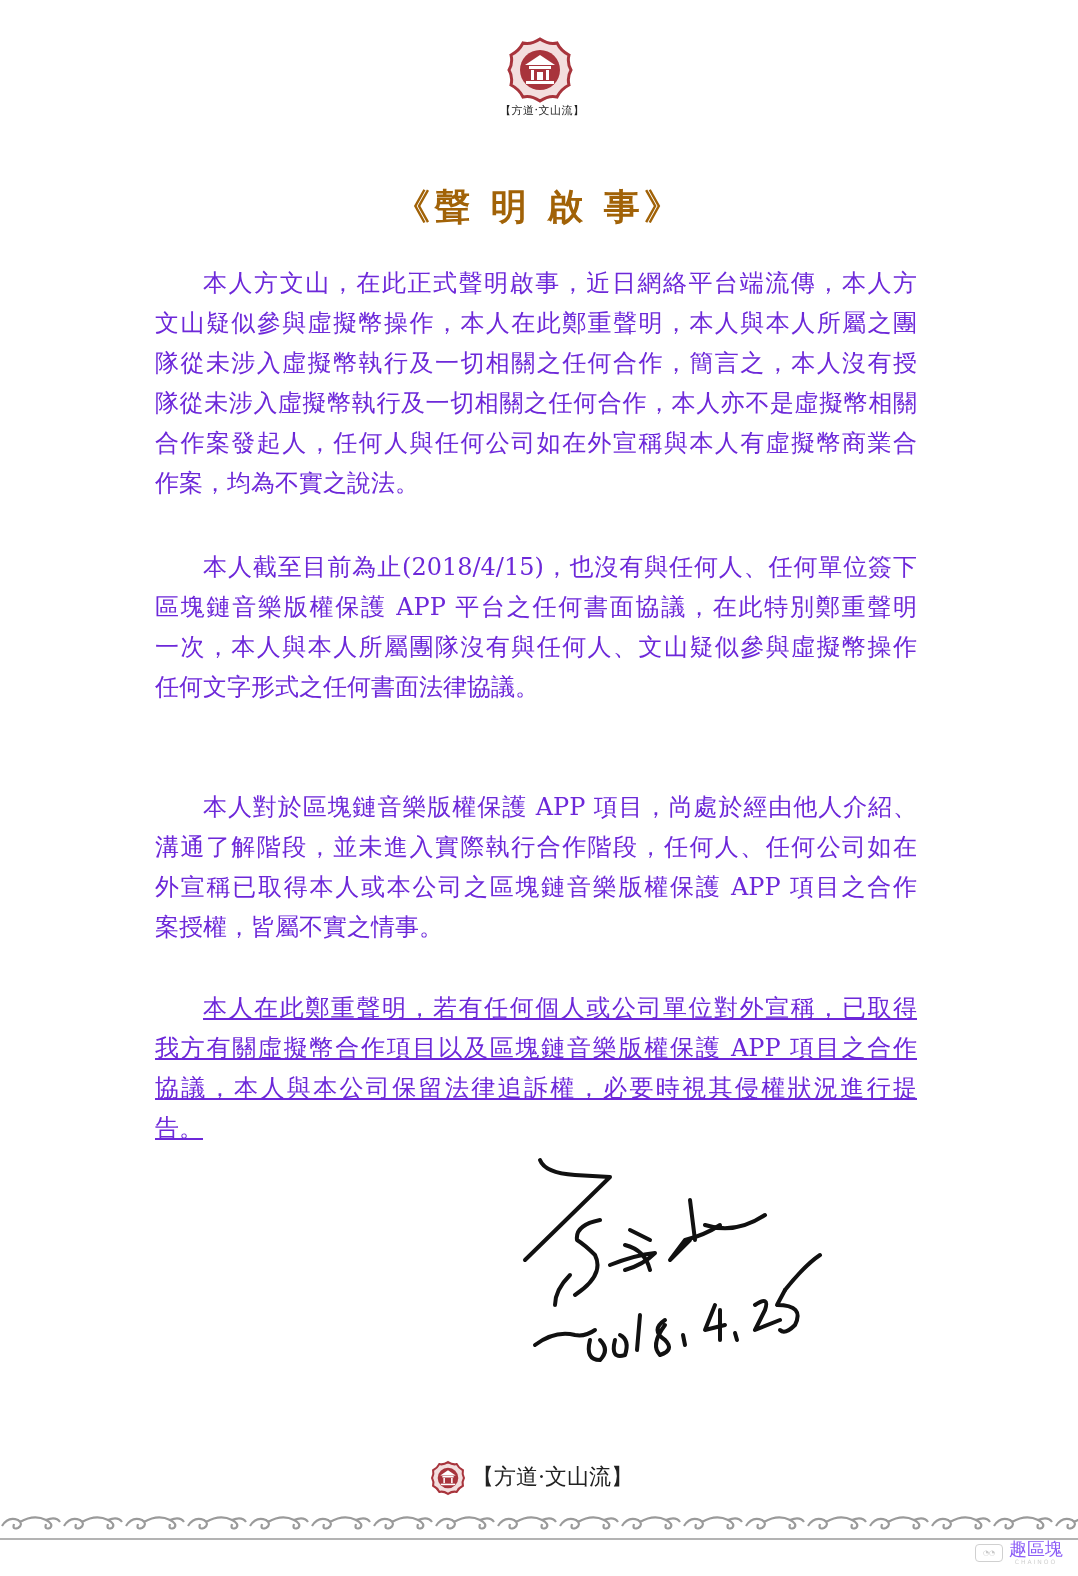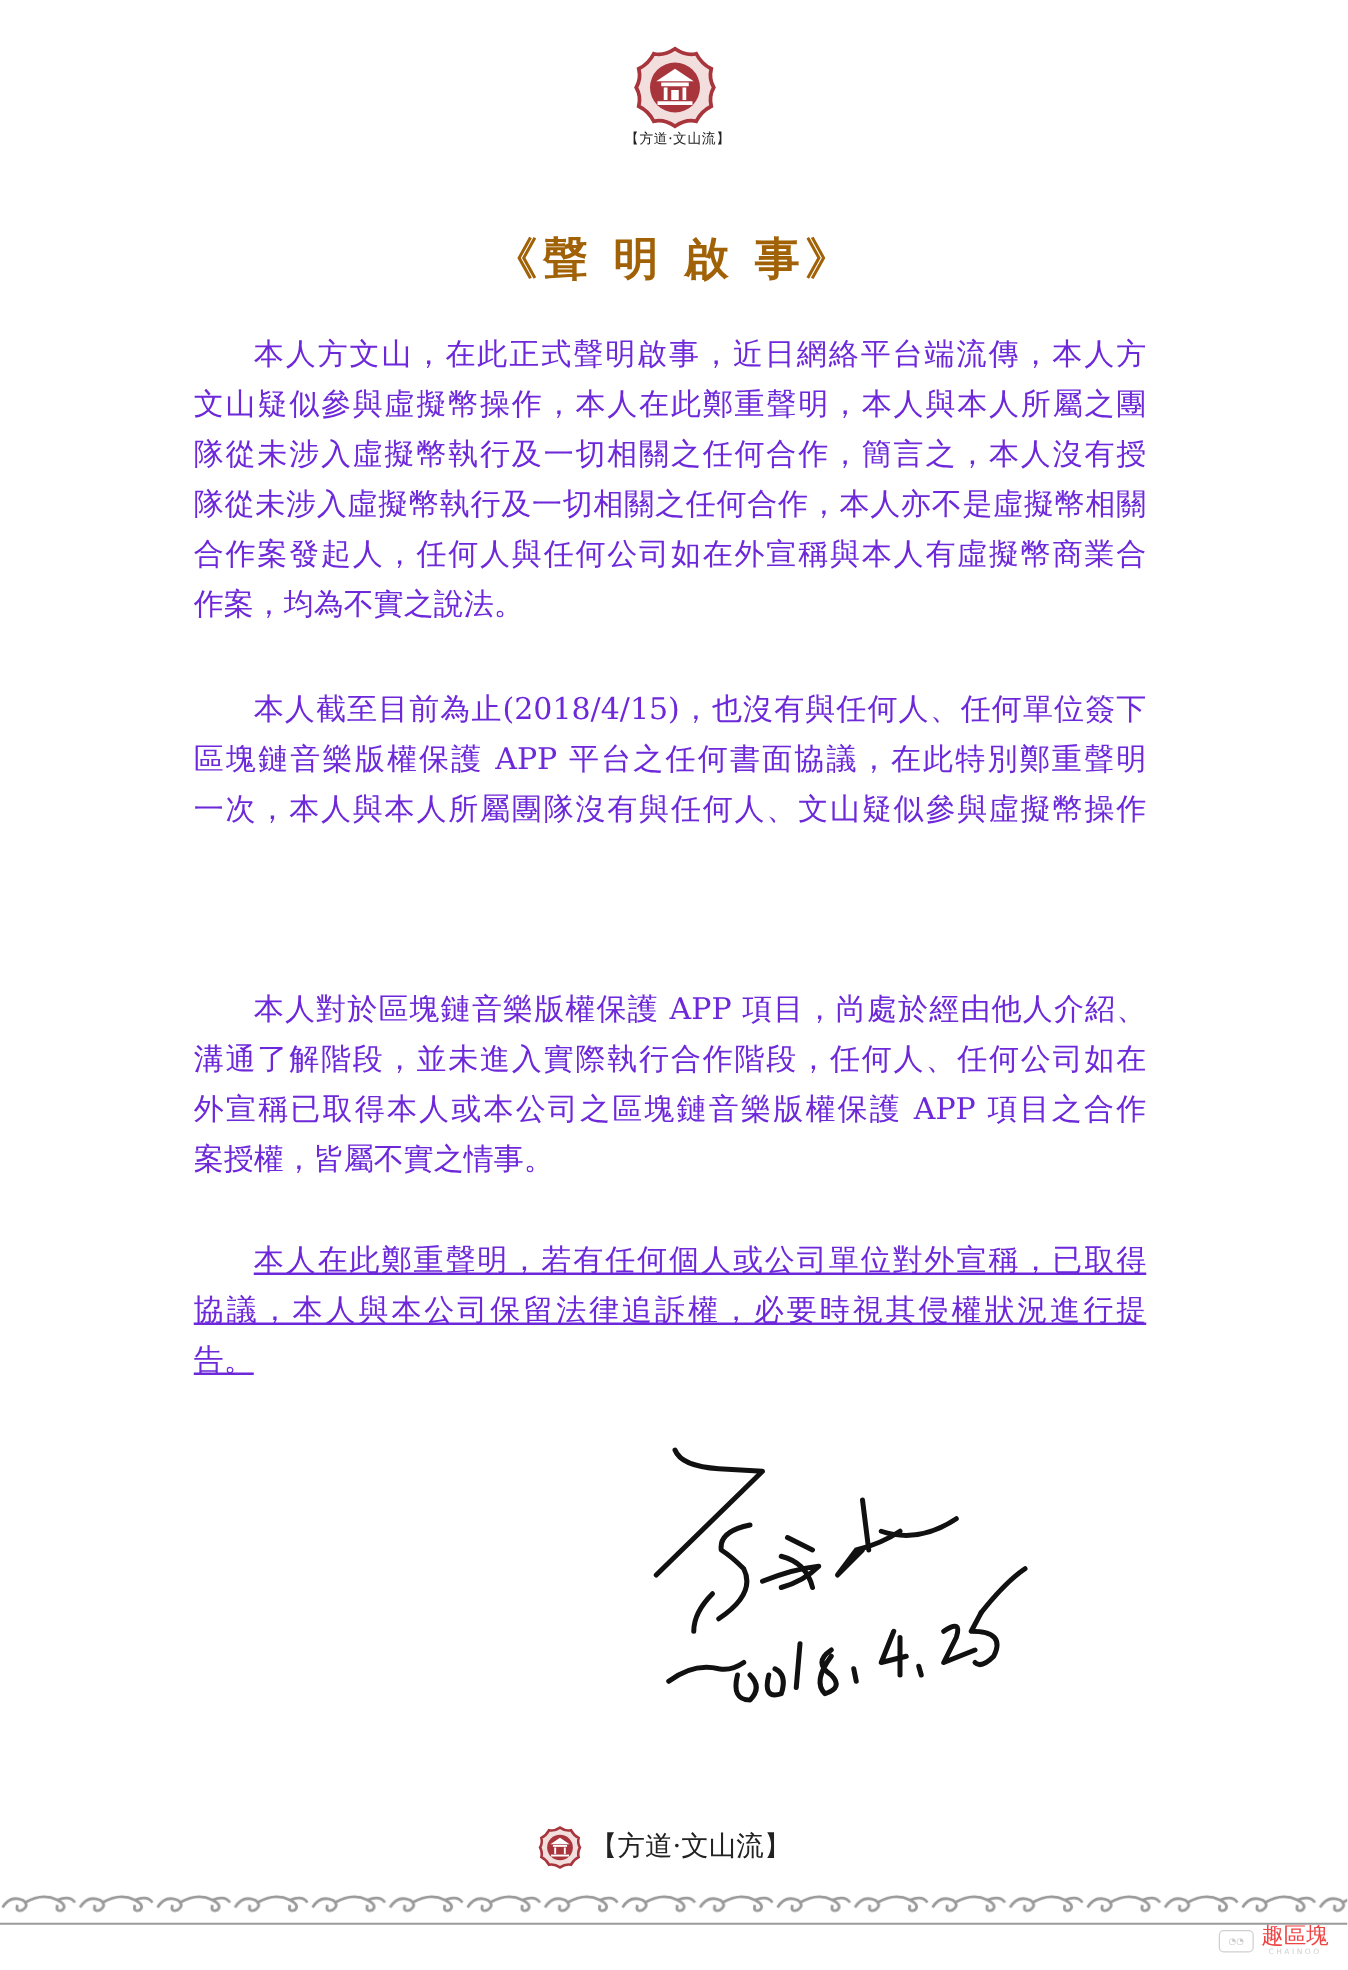--- a/index.html
+++ b/index.html
@@ -16,21 +16,21 @@
   .para { position:absolute; left:155px; width:762px; font-size:24px; line-height:40px;
     text-align:justify; color:#6d28d9; }
   .para .line { display:block; white-space:nowrap; text-align-last:justify; text-align:justify; }
   .para .line.last { text-align-last:left; }
   .signature { position:absolute; left:515px; top:1145px; width:310px; height:230px; }
   .logo-bottom { position:absolute; left:430px; top:1460px; width:36px; height:36px; }
   .brand-bottom { position:absolute; left:472px; top:1462px; font-size:22px; color:#222; white-space:nowrap; }
   .border-band { position:absolute; left:0; top:1512px; width:1078px; height:32px; }
   .watermark { position:absolute; left:975px; top:1540px; display:flex; align-items:center; gap:6px; color:#c8c8c8; }
   .watermark .wm-box { width:26px; height:16px; border:1px solid #d0d0d0; border-radius:4px; font-size:7px; text-align:center; line-height:16px; }
-  .watermark .wm-text { font-family:"DejaVu Sans", sans-serif; font-size:18px; color:#ef4444; line-height:18px; }
+  .watermark .wm-text { font-family:"DejaVu Sans", sans-serif; font-size:18px; color:#8b5cf6; line-height:18px; }
   .watermark .wm-sub { font-family:"DejaVu Sans", sans-serif; font-size:6px; letter-spacing:2px; color:#cfcfcf; text-align:center; }
 </style>
 </head>
 <body>
 
 <svg class="logo-top" viewBox="0 0 70 70">
   <g fill="none" stroke="#a8343c" stroke-width="3">
     <path d="M35 4 Q44 10 52 8 Q56 16 64 20 Q62 28 66 35 Q62 42 64 50 Q56 54 52 62 Q44 60 35 66 Q26 60 18 62 Q14 54 6 50 Q8 42 4 35 Q8 28 6 20 Q14 16 18 8 Q26 10 35 4 Z" fill="#f3dede"></path>
   </g>
   <circle cx="35" cy="35" r="20" fill="#a8343c"></circle>
@@ -53,31 +53,33 @@
   <span class="line">隊從未涉入虛擬幣執行及一切相關之任何合作，簡言之，本人沒有授</span>
   <span class="line">隊從未涉入虛擬幣執行及一切相關之任何合作，本人亦不是虛擬幣相關</span>
   <span class="line">合作案發起人，任何人與任何公司如在外宣稱與本人有虛擬幣商業合</span>
   <span class="line last">作案，均為不實之說法。</span>
 </div>
 
 <div class="para" style="top:547px;">
   <span class="line" style="padding-left:48px;">本人截至目前為止(2018/4/15)，也沒有與任何人、任何單位簽下</span>
   <span class="line">區塊鏈音樂版權保護 APP 平台之任何書面協議，在此特別鄭重聲明</span>
   <span class="line">一次，本人與本人所屬團隊沒有與任何人、文山疑似參與虛擬幣操作</span>
+  <span class="line last">任何文字形式之任何書面法律協議。</span>
 </div>
 
 <div class="para" style="top:787px;">
   <span class="line" style="padding-left:48px;">本人對於區塊鏈音樂版權保護 APP 項目，尚處於經由他人介紹、</span>
   <span class="line">溝通了解階段，並未進入實際執行合作階段，任何人、任何公司如在</span>
   <span class="line">外宣稱已取得本人或本公司之區塊鏈音樂版權保護 APP 項目之合作</span>
   <span class="line last">案授權，皆屬不實之情事。</span>
 </div>
 
 <div class="para" style="top:988px;text-decoration:underline;">
   <span class="line" style="padding-left:48px;">本人在此鄭重聲明，若有任何個人或公司單位對外宣稱，已取得</span>
+  <span class="line">我方有關虛擬幣合作項目以及區塊鏈音樂版權保護 APP 項目之合作</span>
   <span class="line">協議，本人與本公司保留法律追訴權，必要時視其侵權狀況進行提</span>
   <span class="line last">告。</span>
 </div>
 
 <svg class="signature" viewBox="0 0 310 230">
   <g fill="none" stroke="#111" stroke-width="4" stroke-linecap="round" stroke-linejoin="round">
 
     <path d="M25 15 Q30 28 60 30 L95 32 L10 115"></path>
     <path d="M85 75 Q60 80 62 95 Q70 100 80 110 Q90 130 60 150"></path>
     <path d="M55 130 Q40 145 40 160"></path>

